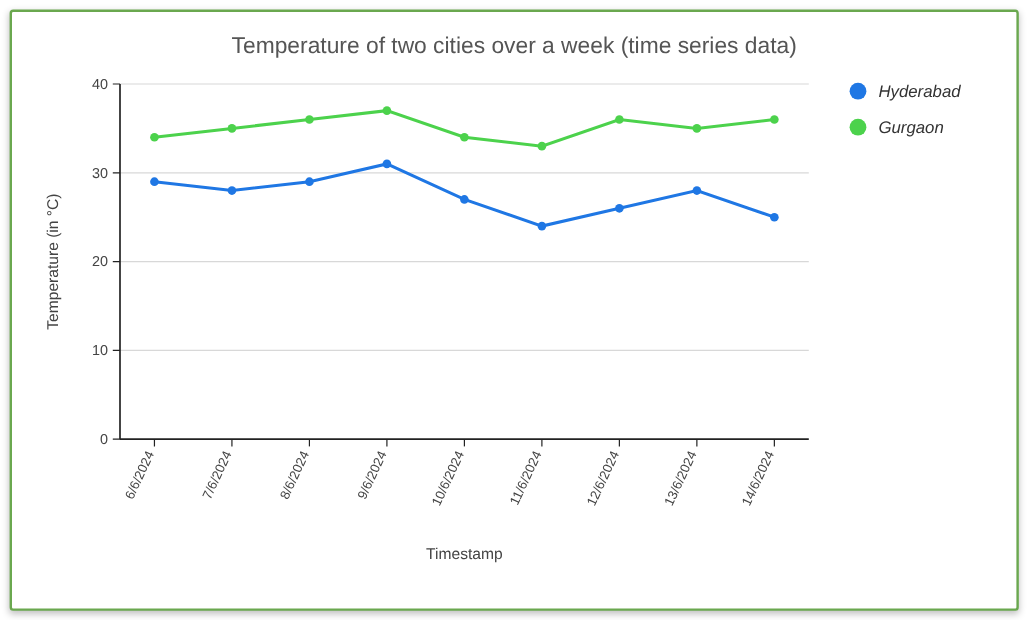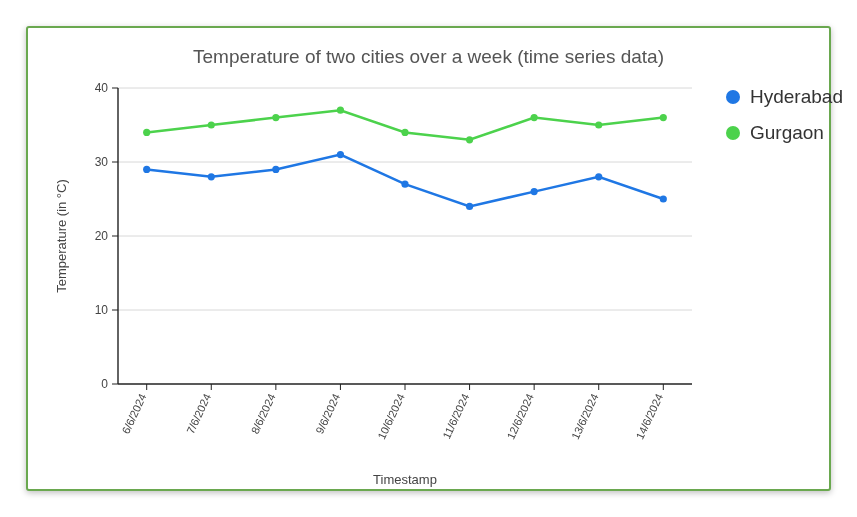--- a/index.html
+++ b/index.html
@@ -5,21 +5,21 @@
   body {
     margin: 0;
     padding: 0;
     font-family: "Segoe UI", Arial, sans-serif;
     background: #fff;
   }
   .frame {
     width: 857px;
     height: 517px;
     box-sizing: border-box;
-    padding: 26px;
+    padding: 8px;
     position: relative;
   }
   .panel {
     width: 100%;
     height: 100%;
     box-sizing: border-box;
     border: 2px solid #6aa84f;
     border-radius: 3px;
     box-shadow: 0 2px 6px rgba(0,0,0,0.25);
     background: #fff;
@@ -43,23 +43,24 @@
     flex: 0 0 auto;
     position: relative;
   }
   .legend {
     flex: 0 0 auto;
     padding: 12px 0 0 20px;
   }
   .legend-item {
     display: flex;
     align-items: center;
-    font-size: 19px;
+    font-size: 14px;
     color: #333;
     margin-bottom: 14px;
+    font-style: italic;
   }
   .swatch {
     width: 14px;
     height: 14px;
     border-radius: 50%;
     margin-right: 10px;
   }
   .swatch.blue { background: #1f77e4; }
   .swatch.green { background: #4cd24c; }
 

